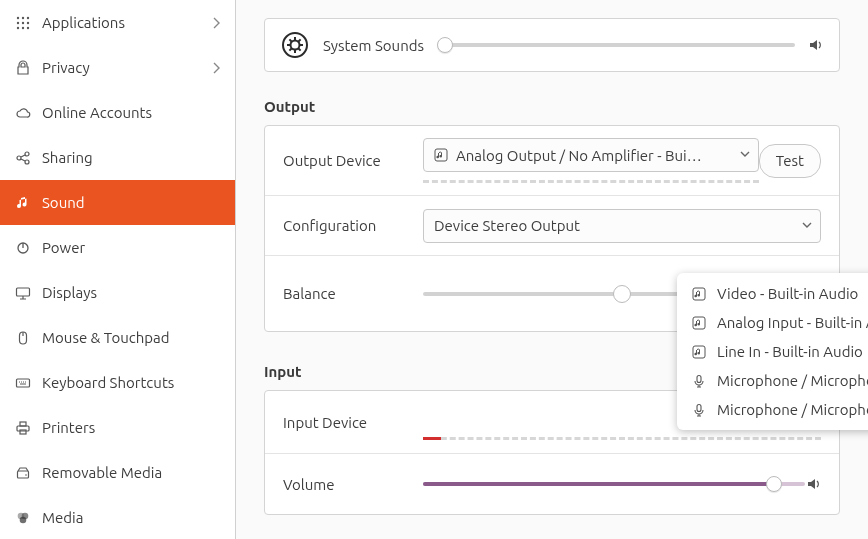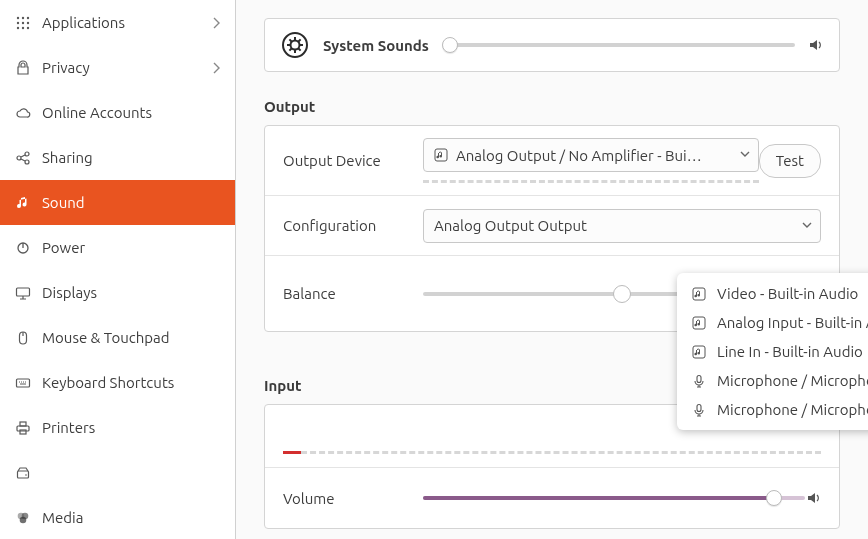--- a/index.html
+++ b/index.html
@@ -9,28 +9,28 @@
   .sidebar-item { display: flex; align-items: center; height: 45px; padding: 0 14px; cursor: pointer; }
   .sidebar-item .icon { width: 18px; height: 18px; display: inline-flex; align-items: center; justify-content: center; margin-right: 10px; color: #595959; }
   .sidebar-item .label { flex: 1; }
   .sidebar-item .chev { color: #888; display: inline-flex; }
   .sidebar-item.active { background: #e95420; color: #fff; }
   .sidebar-item.active .icon, .sidebar-item.active .chev { color: #fff; }
   .main { flex: 1; background: #fafafa; padding: 18px 28px 0 28px; overflow: hidden; position: relative; }
   .panel { background: #fff; border: 1px solid #d4d4d4; border-radius: 4px; }
   .syssound { display: flex; align-items: center; padding: 12px 16px; gap: 14px; margin-bottom: 26px; }
   .gear-circle { width: 28px; height: 28px; display: inline-flex; align-items: center; justify-content: center; }
-  .syssound .label { font-weight: 700; text-align: right; }
+  .syssound .label { font-weight: 400; text-align: right; }
   .slider-wrap { flex: 1; display: flex; align-items: center; gap: 12px; }
   .track { position: relative; flex: 1; height: 4px; background: #d2d2d2; border-radius: 2px; }
   .thumb { position: absolute; top: 50%; transform: translate(-50%, -50%); width: 16px; height: 16px; background: #fff; border: 1px solid #bbb; border-radius: 50%; box-shadow: 0 1px 1px rgba(0,0,0,.1); }
   .fill { position: absolute; left: 0; top: 0; bottom: 0; background: #8a5a8a; border-radius: 2px; }
   .vol-icon { color: #555; display:inline-flex; }
   .section-title { font-weight: bold; color: #3a3a3a; margin: 4px 0 10px 0; }
-  .settings { margin-bottom: 45px; position: relative;}
+  .settings { margin-bottom: 31px; position: relative;}
   .row { display: flex; align-items: center; min-height: 60px; padding: 12px 18px; border-bottom: 1px solid #e4e4e4; gap: 12px; position: relative; }
   .row:last-child { border-bottom: none; }
   .row .rlabel { width: 128px; }
   .row .controls { flex: 1; display: flex; align-items: center; gap: 0; }
   .combo { flex: 1; background: #fcfcfc; border: 1px solid #c8c8c8; border-radius: 4px; height: 34px; display: flex; align-items: center; padding: 0 8px 0 10px; gap: 8px; cursor: pointer; }
   .combo .combo-label { flex: 1; white-space: nowrap; overflow: hidden; text-overflow: ellipsis; }
   .combo .chev { color: #666; }
   .btn { background: #fcfcfc; border: 1px solid #c8c8c8; border-radius: 16px; height: 34px; padding: 0 16px; display: inline-flex; align-items: center; cursor: pointer; }
   .dashed { height: 3px; width: 100%; border-top: 3px dashed #d7d7d7; margin-top: 8px; }
   .balance-track { position: relative; flex: 1; height: 4px; background: #d2d2d2; border-radius: 2px; }
@@ -168,20 +168,21 @@
     <div class="sidebar-item">
       <span class="icon">
           <svg width="16" height="16" viewBox="0 0 16 16">
             <g fill="none" stroke="currentColor" stroke-width="1.2">
               <rect x="2.5" y="6" width="11" height="7" rx="1"></rect>
               <path d="M3 6l2-3h6l2 3"></path>
             </g>
             <circle cx="11" cy="10" r=".8" fill="currentColor"></circle>
           </svg>
         </span>
+      <span class="label">Removable Media</span>
     </div>
     <div class="sidebar-item">
       <span class="icon">
           <svg width="16" height="16" viewBox="0 0 16 16">
             <g>
               <circle cx="6" cy="6" r="3.3" fill="#888" opacity=".7"></circle>
               <circle cx="10" cy="6" r="3.3" fill="#555" opacity=".7"></circle>
               <circle cx="8" cy="10" r="3.3" fill="#333" opacity=".7"></circle>
             </g>
           </svg>
@@ -250,21 +251,21 @@
           </div>
           <div class="btn">
               <span>Test</span>
             </div>
         </div>
       </div>
       <div class="row">
         <span class="rlabel">Configuration</span>
         <div class="controls">
           <div class="combo">
-            <span class="combo-label">Analog Output Output</span>
+            <span class="combo-label">Device Stereo Output</span>
             <span class="chev">
                 <svg width="10" height="8" viewBox="0 0 10 8">
                   <path d="M1 1l4 4 4-4" fill="none" stroke="currentColor" stroke-width="1.4"></path>
                 </svg>
               </span>
           </div>
         </div>
       </div>
       <div class="row" style="height:75px">
         <span class="rlabel">Balance</span>
@@ -273,20 +274,21 @@
               <div class="balance-thumb"></div>
             </div>
         </div>
       </div>
     </div>
 
     <div class="section-title">Input</div>
 
     <div class="panel settings">
       <div class="row">
+        <span class="rlabel">Input Device</span>
         <div class="controls">
           <div style="flex:1">
             <div style="height:34px"></div>
             <div class="input-dashed"></div>
           </div>
         </div>
       </div>
       <div class="row">
         <span class="rlabel">Volume</span>
         <div class="controls">

